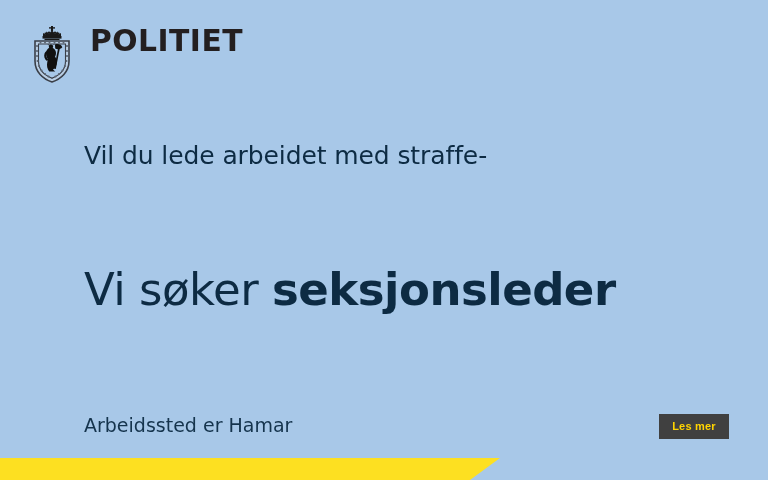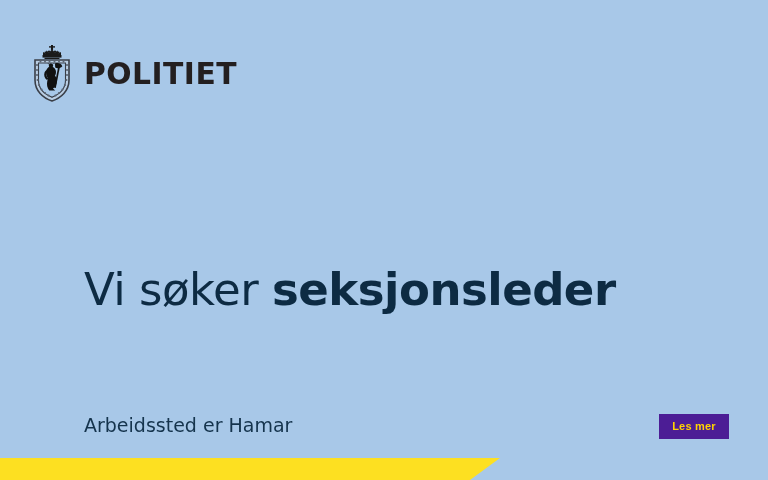--- a/index.html
+++ b/index.html
@@ -20,24 +20,24 @@
     width: 768px;
     height: 480px;
     background: #a8c8e8;
     overflow: hidden;
   }
 
   
   #logo-block {
     position: absolute;
     left: 26px;
-    top: 44px;
+    top: 25px;
     display: flex;
-    align-items: center;
-    gap: 6px;
+    align-items: flex-start;
+    gap: 12px;
   }
   #coat-of-arms {
     width: 52px;
     height: 58px;
     display: block;
   }
   #wordmark {
     font-family: "DejaVu Sans", "Liberation Sans", sans-serif;
     font-weight: bold;
     font-size: 31px;
@@ -95,21 +95,21 @@
     white-space: nowrap;
   }
 
   
   #cta-button {
     position: absolute;
     left: 659px;
     top: 414px;
     width: 70px;
     height: 25px;
-    background: #4c1d95;
+    background: #404040;
     border: none;
     padding: 0;
     display: flex;
     align-items: center;
     justify-content: center;
     cursor: pointer;
   }
   #cta-label {
     font-size: 11px;
     font-weight: bold;
@@ -196,20 +196,21 @@
 
           <path d="M21 36 C18.4 34.2 17.6 31 18.6 28.2 C19 27.2 19.7 26.4 20.5 25.9
                    L21.3 27.3 C20.5 28 20.1 29 20.2 30 C20.4 32 21.3 33.6 22.4 34.8 Z"></path>
         </g>
       </svg>
     </span>
     <span id="wordmark">POLITIET</span>
   </div>
 
   <div id="kicker">
+    <span class="kicker-line">Vil du lede arbeidet med straffe-</span>
   </div>
 
   <div id="headline">
     <span class="light">Vi søker </span><span class="strong">seksjonsleder</span>
   </div>
 
   <div id="location">Arbeidssted er Hamar</div>
 
   <button id="cta-button">
     <span id="cta-label">Les mer</span>

